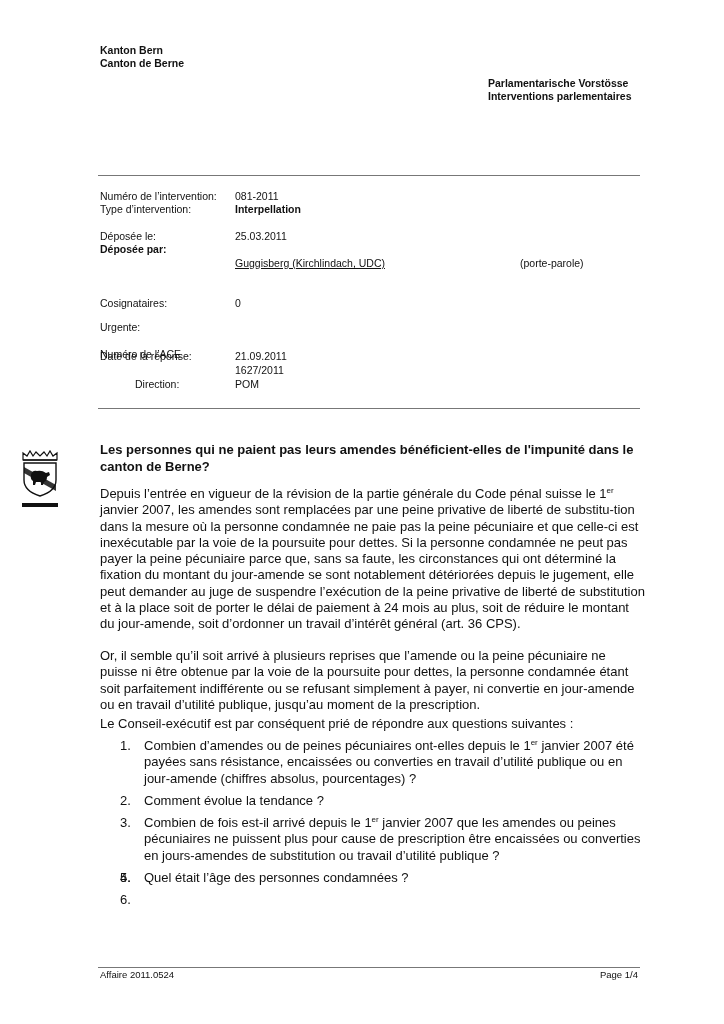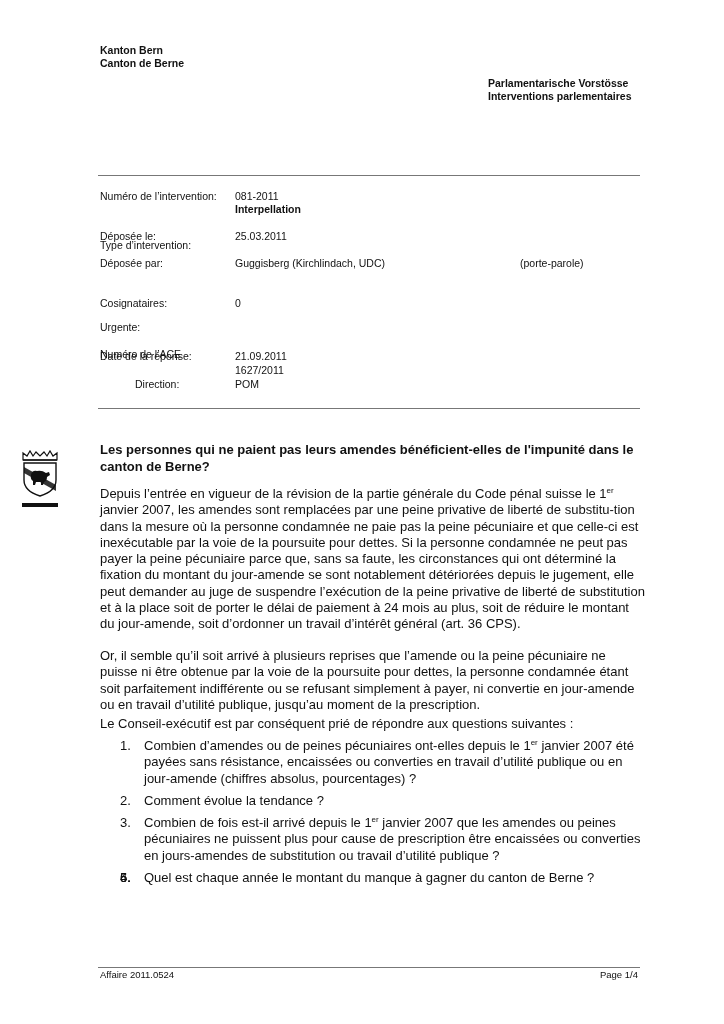--- a/index.html
+++ b/index.html
@@ -43,28 +43,28 @@
   <div>Parlamentarische Vorstösse</div>
   <div>Interventions parlementaires</div>
 </div>
 
 <div class="rule" style="top:175px;"></div>
 
 <div class="meta">
   <span class="lbl" style="top:190px;">Numéro de l’intervention:</span>
   <span class="val" style="top:190px;">081-2011</span>
 
-  <span class="lbl" style="top:203px;margin-top:36px;">Type d’intervention:</span>
+  <span class="lbl" style="top:203px;">Type d’intervention:</span>
   <span class="val bold" style="top:203px;">Interpellation</span>
 
   <span class="lbl" style="top:230px;">Déposée le:</span>
   <span class="val" style="top:230px;">25.03.2011</span>
 
-  <span class="lbl" style="top:257px;">Déposée par:</span>
-  <span class="val" style="top:257px;">Guggisberg (Kirchlindach, UDC)</span>
+  <span class="lbl" style="top:243px;font-weight:bold;">Déposée par:</span>
+  <span class="val" style="top:257px;text-decoration:underline;">Guggisberg (Kirchlindach, UDC)</span>
   <span class="extra" style="top:257px;">(porte-parole)</span>
 
   <span class="lbl" style="top:297px;">Cosignataires:</span>
   <span class="val" style="top:297px;">0</span>
 
   <span class="lbl" style="top:321px;">Urgente:</span>
 
   <span class="lbl" style="top:350px;">Date de la réponse:</span>
   <span class="val" style="top:350px;">21.09.2011</span>
 
@@ -118,22 +118,22 @@
   </div>
   <div class="qitem">
     <span class="qnum">3.</span>
     <span>Combien de fois est-il arrivé depuis le 1</span><sup>er</sup><span> janvier 2007 que les amendes ou peines pécuniaires ne puissent plus pour cause de prescription être encaissées ou converties en jours-amendes de substitution ou travail d’utilité publique ?</span>
   </div>
   <div class="qitem">
     <span class="qnum">4.</span>
   </div>
   <div class="qitem">
     <span class="qnum">5.</span>
+    <span>Quel était l’âge des personnes condamnées ?</span>
   </div>
   <div class="qitem">
     <span class="qnum">6.</span>
-    <span>Quel est chaque année le montant du manque à gagner du canton de Berne ?</span>
   </div>
 </div>
 
 <div class="rule" style="top:967px;"></div>
 <div class="abs footer" style="left:100px; top:969px;">Affaire 2011.0524</div>
 <div class="abs footer" style="right:86px; top:969px;">Page 1/4</div>
 
 </body></html>

